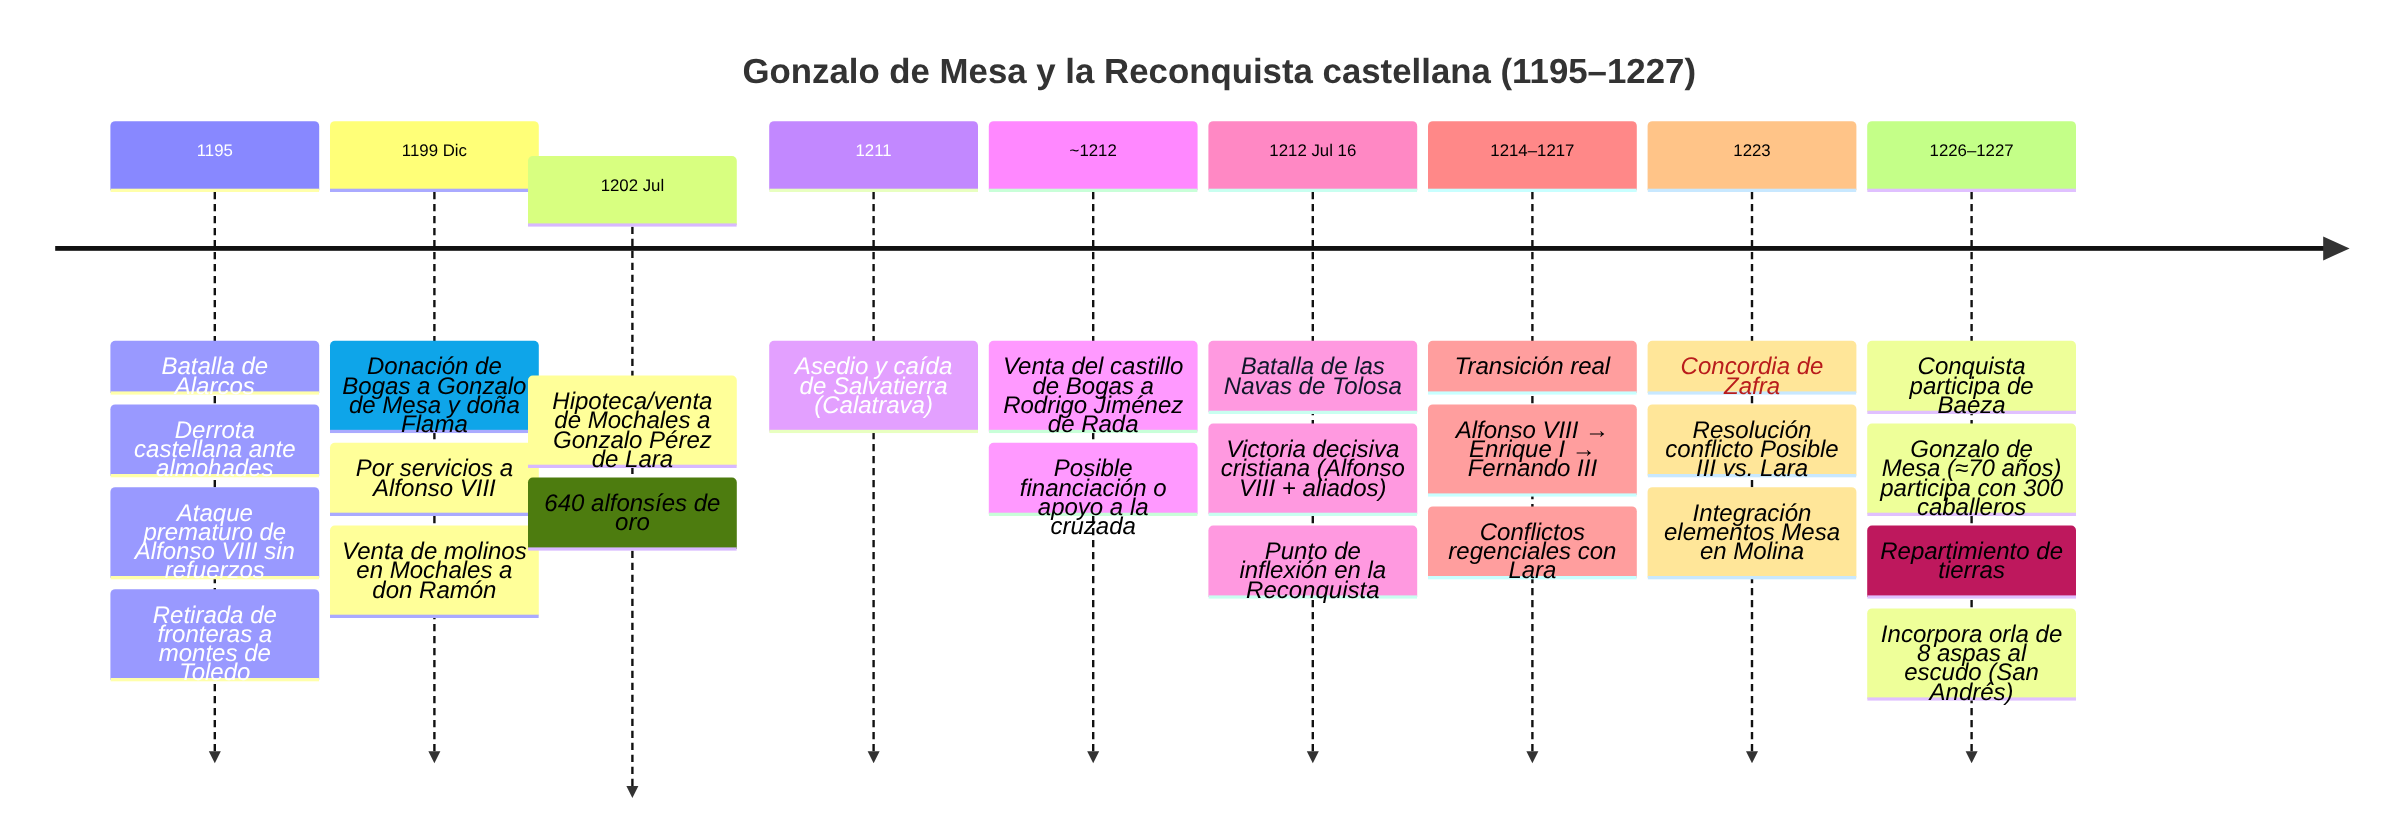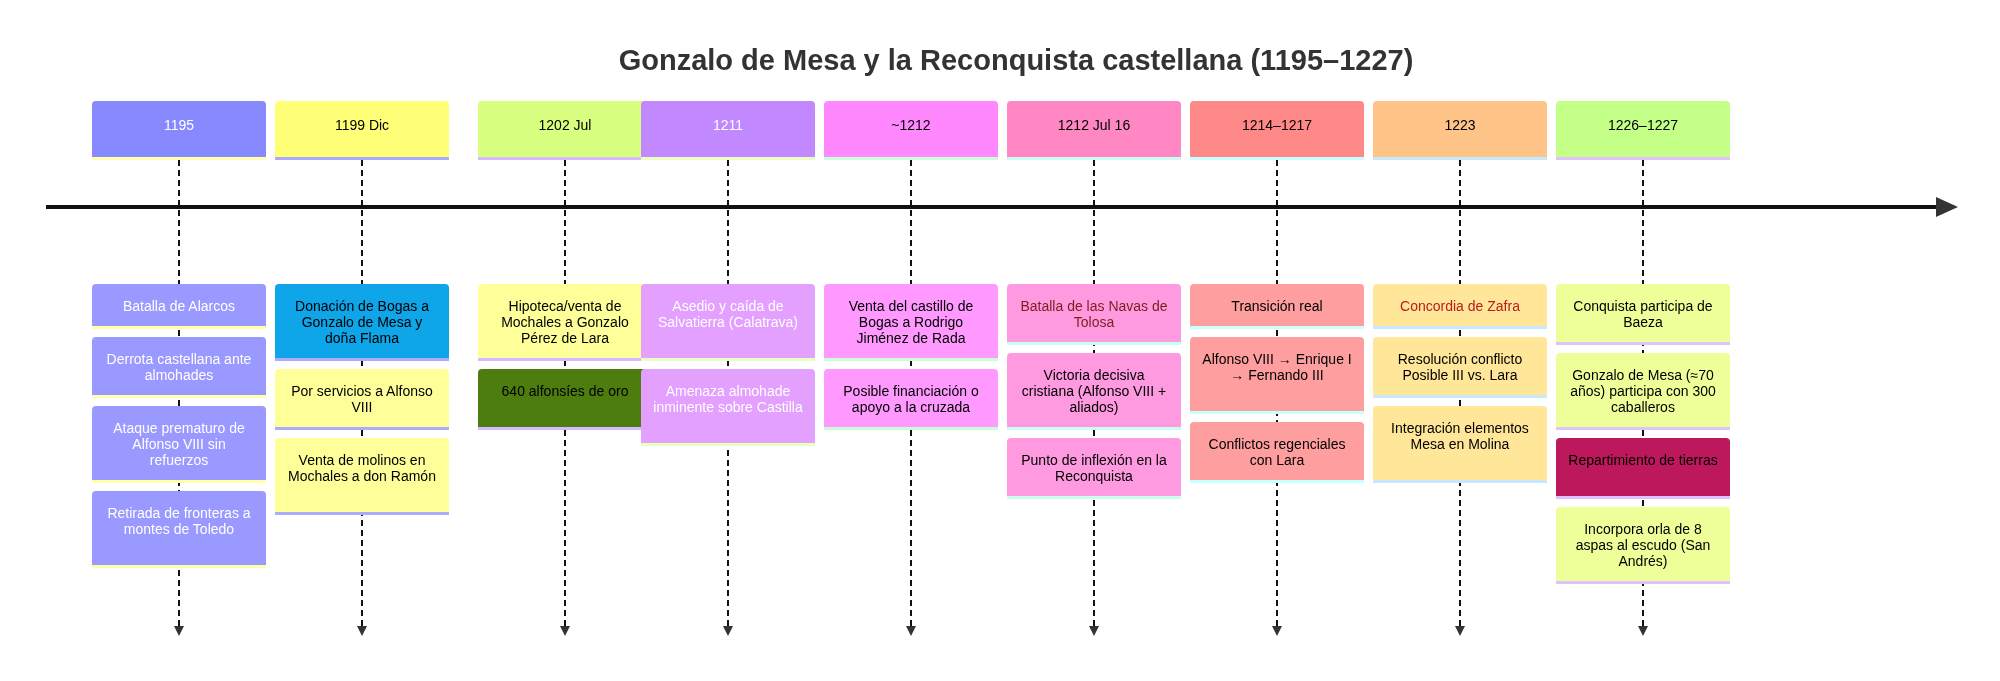--- a/index.html
+++ b/index.html
@@ -97,22 +97,23 @@
     .event {
       width: 174px;
       box-sizing: border-box;
       border-radius: 4px 4px 0 0;
       border-bottom: 3px solid transparent;
       display: flex;
       align-items: flex-start;
       justify-content: center;
       text-align: center;
       padding: 14px 10px 8px 10px;
-      font-size: 14px;
+      font-size: 20px;
       line-height: 16px;
+      font-style: italic;
     }
     .event.l1 { height: 45px; }
     .event.l2 { height: 61px; }
     .event.l3 { height: 77px; }
   </style>
 </head>
 <body>
 
 <div class="title">Gonzalo de Mesa y la Reconquista castellana (1195–1227)</div>
 
@@ -134,53 +135,52 @@
     <div class="column" style="left: 275px;">
       <div class="vline"></div>
       <div class="vline-arrow"></div>
       <div class="period" style="background: rgb(255, 255, 120); border-bottom-color: rgb(170, 170, 255); color: rgb(0, 0, 0);">1199 Dic</div>
       <div class="events">
         <div class="event l3" style="background: #0ea5e9; border-bottom-color: rgb(170, 170, 255); color: rgb(0, 0, 0);">Donación de Bogas a Gonzalo de Mesa y doña Flama</div>
         <div class="event l2" style="background: rgb(255, 255, 153); border-bottom-color: rgb(170, 170, 255); color: rgb(0, 0, 0);">Por servicios a Alfonso VIII</div>
         <div class="event l3" style="background: rgb(255, 255, 153); border-bottom-color: rgb(170, 170, 255); color: rgb(0, 0, 0);">Venta de molinos en Mochales a don Ramón</div>
       </div>
     </div>
-    <div class="column" style="left: 478px;">
+    <div class="column" style="left: 440px; margin-top: 29px;">
       <div class="vline"></div>
       <div class="vline-arrow"></div>
       <div class="period" style="background: rgb(216, 255, 128); border-bottom-color: rgb(216, 184, 255); color: rgb(0, 0, 0);">1202 Jul</div>
       <div class="events">
         <div class="event l3" style="background: rgb(255, 255, 153); border-bottom-color: rgb(216, 184, 255); color: rgb(0, 0, 0);">Hipoteca/venta de Mochales a Gonzalo Pérez de Lara</div>
         <div class="event l2" style="background: #4d7c0f; border-bottom-color: rgb(216, 184, 255); color: rgb(0, 0, 0);">640 alfonsíes de oro</div>
       </div>
     </div>
     <div class="column" style="left: 641px;">
       <div class="vline"></div>
       <div class="vline-arrow"></div>
       <div class="period" style="background: rgb(194, 136, 255); border-bottom-color: rgb(232, 255, 192); color: rgb(255, 255, 255);">1211</div>
       <div class="events">
         <div class="event l3" style="background: rgb(227, 160, 255); border-bottom-color: rgb(232, 255, 192); color: rgb(255, 255, 255);">Asedio y caída de Salvatierra (Calatrava)</div>
-        <div class="event l3" style="background: rgb(227, 160, 255); border-bottom-color: rgb(232, 255, 192); color: rgb(255, 255, 255);">Amenaza almohade inminente sobre Castilla</div>
       </div>
     </div>
     <div class="column" style="left: 824px;">
       <div class="vline"></div>
       <div class="vline-arrow"></div>
       <div class="period" style="background: rgb(255, 136, 255); border-bottom-color: rgb(200, 255, 216); color: rgb(0, 0, 0);">~1212</div>
       <div class="events">
         <div class="event l3" style="background: rgb(255, 153, 255); border-bottom-color: rgb(200, 255, 216); color: rgb(0, 0, 0);">Venta del castillo de Bogas a Rodrigo Jiménez de Rada</div>
         <div class="event l2" style="background: rgb(255, 153, 255); border-bottom-color: rgb(200, 255, 216); color: rgb(0, 0, 0);">Posible financiación o apoyo a la cruzada</div>
       </div>
     </div>
     <div class="column" style="left: 1007px;">
       <div class="vline"></div>
       <div class="vline-arrow"></div>
       <div class="period" style="background: rgb(255, 136, 196); border-bottom-color: rgb(200, 255, 240); color: rgb(0, 0, 0);">1212 Jul 16</div>
       <div class="events">
-        <div class="event l2" style="background: rgb(255, 153, 224); border-bottom-color: rgb(200, 255, 240); color: #7f1d1d;">Batalla de las Navas de Tolosa</div>
+        <div class="event l2" style="background: rgb(255, 153, 224); border-bottom-color: rgb(200, 255, 240); color: #0f172a;">Batalla de las Navas de Tolosa</div>
         <div class="event l3" style="background: rgb(255, 153, 224); border-bottom-color: rgb(200, 255, 240); color: rgb(0, 0, 0);">Victoria decisiva cristiana (Alfonso VIII + aliados)</div>
         <div class="event l2" style="background: rgb(255, 153, 224); border-bottom-color: rgb(200, 255, 240); color: rgb(0, 0, 0);">Punto de inflexión en la Reconquista</div>
       </div>
     </div>
     <div class="column" style="left: 1190px;">
       <div class="vline"></div>
       <div class="vline-arrow"></div>
       <div class="period" style="background: rgb(255, 136, 136); border-bottom-color: rgb(200, 255, 255); color: rgb(0, 0, 0);">1214–1217</div>
       <div class="events">
         <div class="event l1" style="background: rgb(255, 158, 158); border-bottom-color: rgb(200, 255, 255); color: rgb(0, 0, 0);">Transición real</div>

